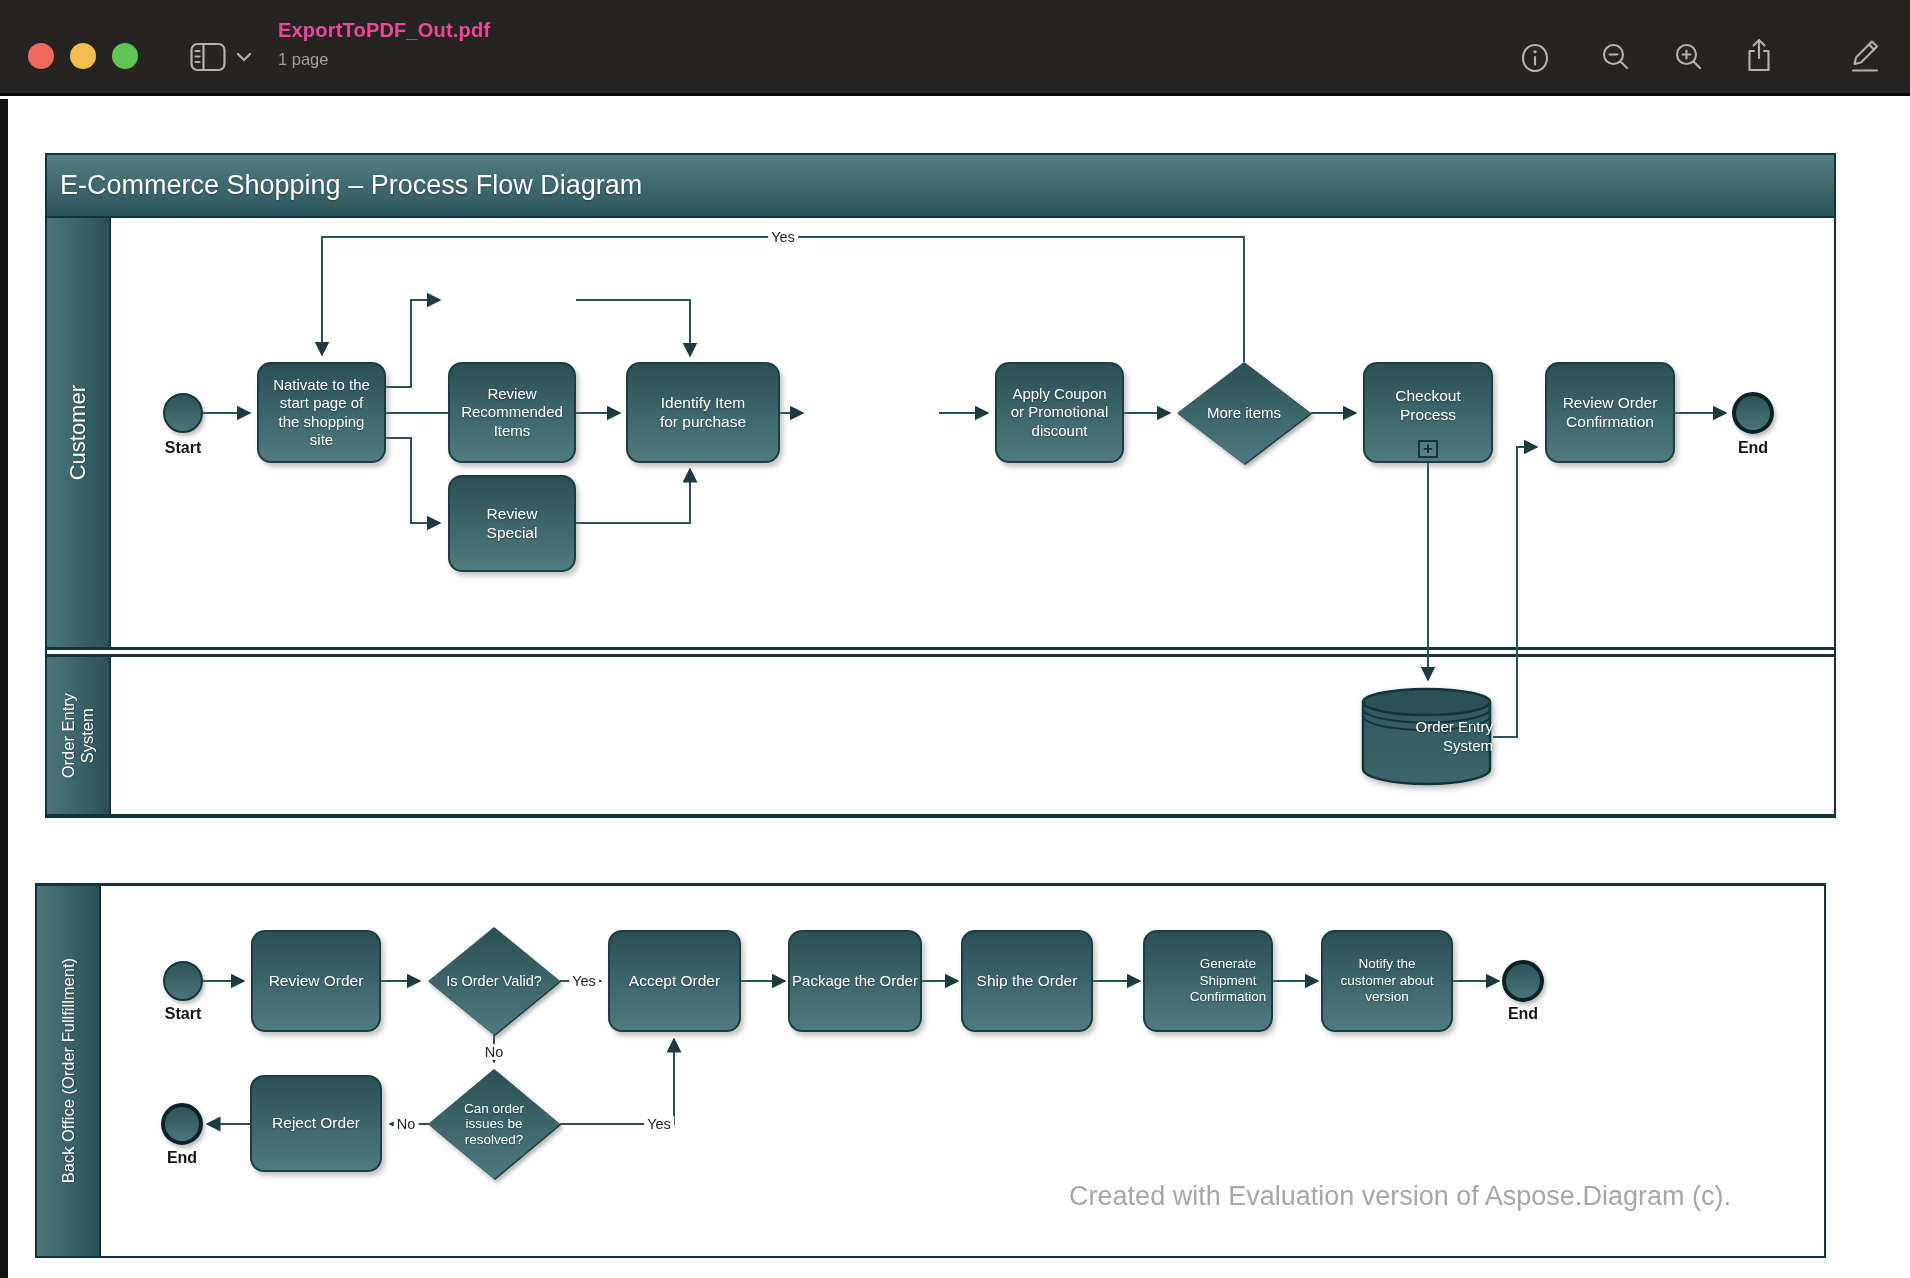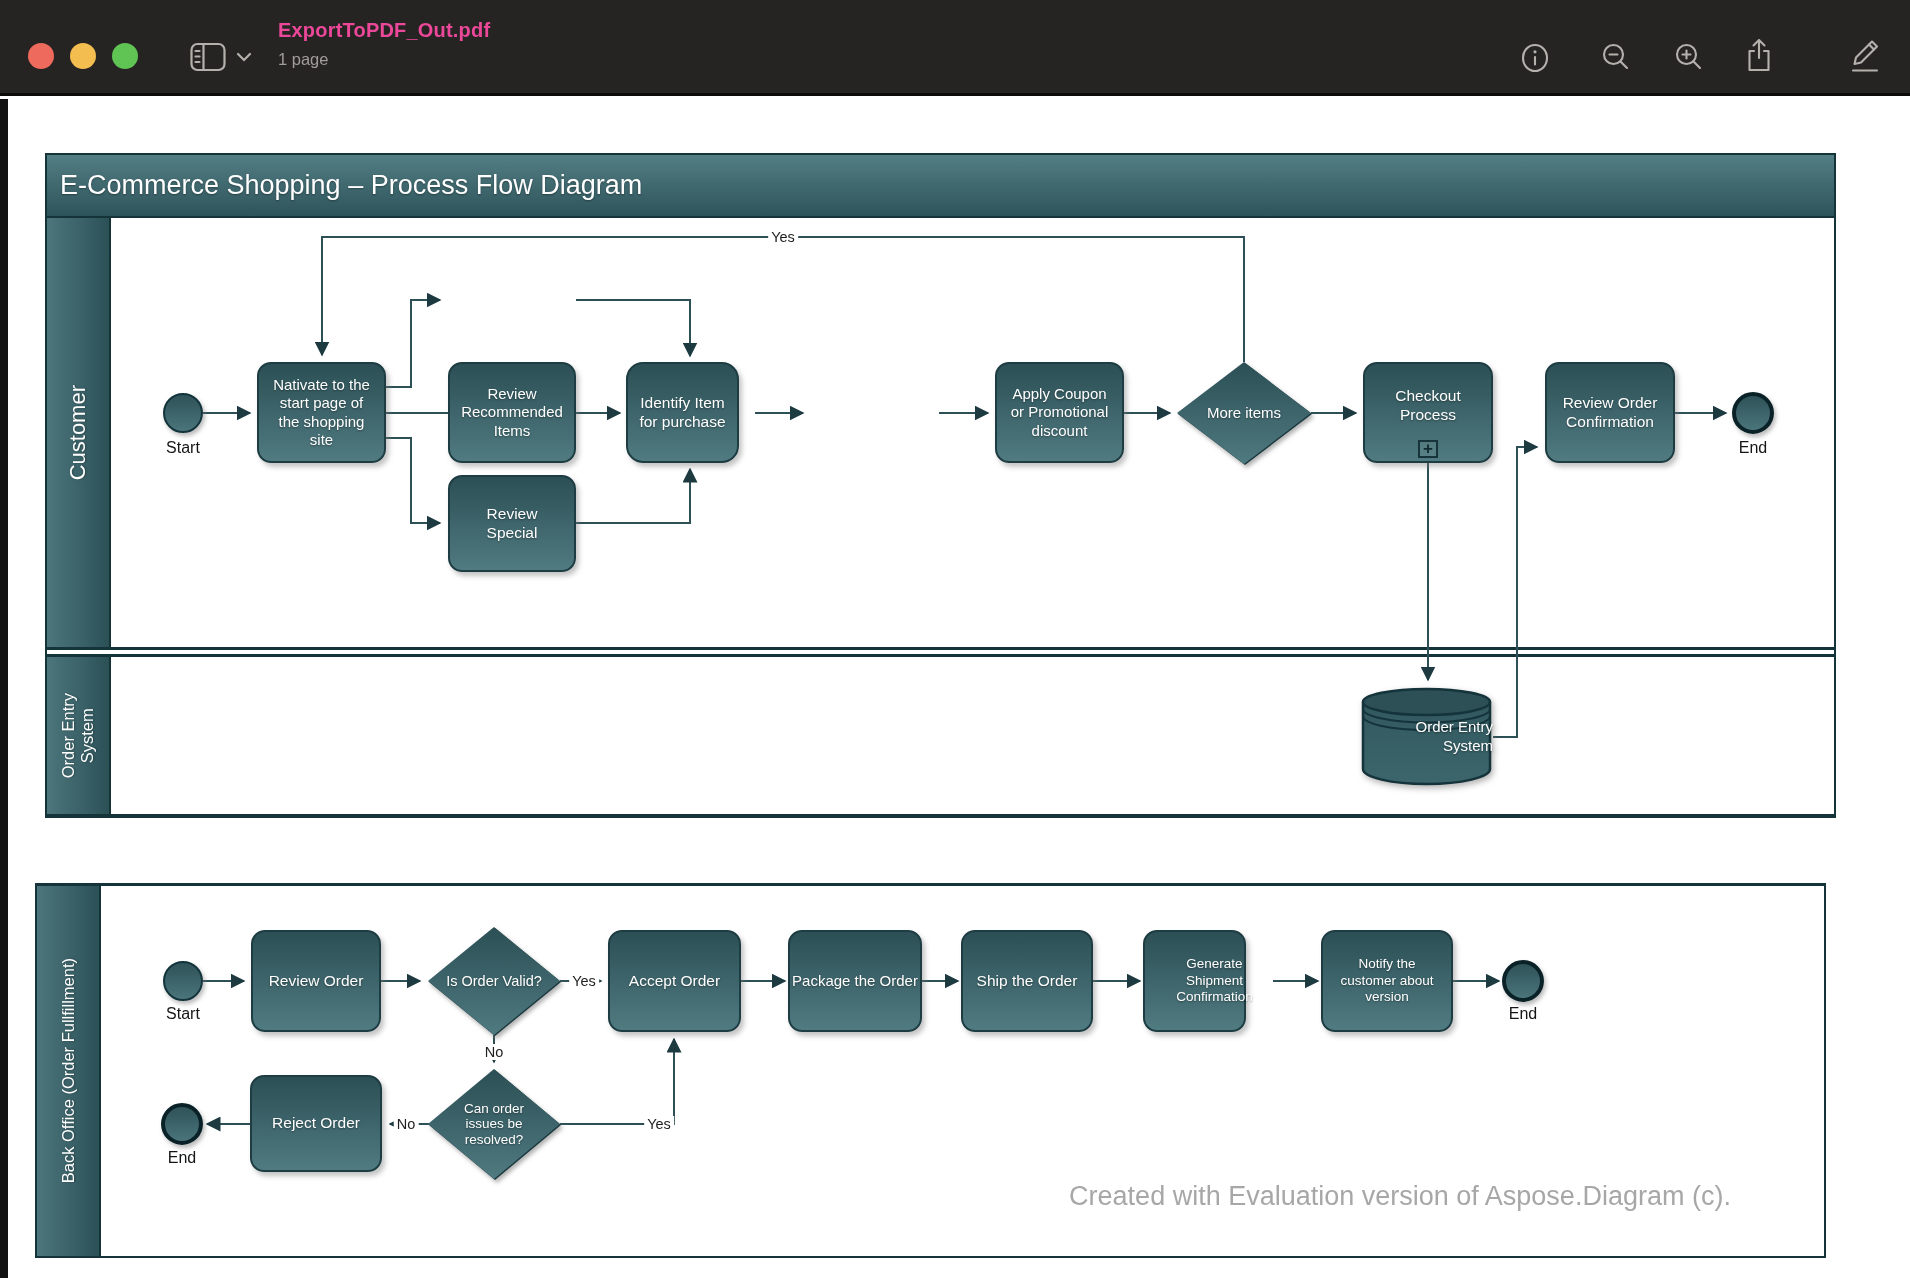--- a/index.html
+++ b/index.html
@@ -30,21 +30,21 @@
   .node{position:absolute;border-radius:14px;background:linear-gradient(180deg,#2b4f55 0%,#507b81 100%);border:2px solid #1d3d43;box-shadow:3px 4px 5px rgba(125,125,125,.45);color:#fff;display:flex;align-items:center;justify-content:center;text-align:center;white-space:pre-line;font-size:15.5px;line-height:1.22;text-shadow:0 1px 2px rgba(0,0,0,.4);box-sizing:border-box;}
   .node.small{font-size:13.5px;}
   .plus-box{position:absolute;left:50%;bottom:3px;transform:translateX(-50%);width:20px;height:18px;border:2px solid #16343a;box-sizing:border-box;font-size:17px;font-weight:bold;color:#102c31;line-height:13px;text-align:center;text-shadow:none;background:rgba(255,255,255,.06);}
 
   .diamond-wrap{position:absolute;filter:drop-shadow(1px 1px 0 #1a383e) drop-shadow(2px 3px 2px rgba(115,115,115,.55));}
   .diamond{width:100%;height:100%;clip-path:polygon(50% 0,100% 50%,50% 100%,0 50%);background:linear-gradient(180deg,#2b4f55,#4f7a80);display:flex;align-items:center;justify-content:center;text-align:center;color:#fff;white-space:pre-line;font-size:14.5px;line-height:1.15;text-shadow:0 1px 2px rgba(0,0,0,.4);}
   .diamond.small{font-size:13.5px;}
 
   .event{position:absolute;border-radius:50%;background:linear-gradient(180deg,#2e5258,#4a757b);border:2px solid #13343b;box-shadow:2px 3px 4px rgba(120,120,120,.5);box-sizing:border-box;width:40px;height:40px;}
   .event.end{width:42px;height:42px;border-width:4.5px;border-color:#0a2227;}
-  .evt-label{position:absolute;color:#151515;font-size:16px;transform:translateX(-50%);white-space:nowrap;}
+  .evt-label{position:absolute;color:#151515;font-size:16px;transform:translateX(-50%);white-space:nowrap;font-weight:bold;}
 
   .cyl-wrap{position:absolute;filter:drop-shadow(2px 3px 3px rgba(115,115,115,.55));}
   .cyl-text{position:absolute;left:0;right:0;top:32px;color:#fff;text-align:right;white-space:pre-line;font-size:15px;line-height:1.25;text-shadow:0 1px 2px rgba(0,0,0,.4);}
 
   .edge-label{position:absolute;transform:translate(-50%,-50%);background:#fff;padding:0 3px;color:#1e1e1e;font-size:14.5px;white-space:nowrap;}
   .connector-layer{position:absolute;left:0;top:0;pointer-events:none;}
   .watermark{position:absolute;left:985px;top:1082px;width:830px;text-align:center;color:#a7a7a7;font-size:27px;white-space:nowrap;}
 </style>
 </head>
 <body>
@@ -177,21 +177,21 @@
 
     <div class="node" style="left:257px;top:263px;width:129px;height:101px;font-size:15px;"><span>Nativate to the
 start page of
 the shopping
 site</span></div>
     <div class="node" style="left:448px;top:263px;width:128px;height:101px;font-size:15px;"><span>Review
 Recommended
 Items</span></div>
     <div class="node" style="left:448px;top:376px;width:128px;height:97px;"><span>Review
 Special</span></div>
-    <div class="node" style="left:626px;top:263px;width:113px;height:101px;border-radius:17px;"><span>Identify Item
+    <div class="node" style="left:626px;top:263px;width:154px;height:101px;"><span>Identify Item
 for purchase</span></div>
     <div class="node" style="left:995px;top:263px;width:129px;height:101px;font-size:15px;"><span>Apply Coupon
 or Promotional
 discount</span></div>
 
     <div class="diamond-wrap" style="left:1177px;top:263px;width:134px;height:102px;">
       <div class="diamond" style="font-size:15px;"><span>More items</span></div>
     </div>
 
     <div class="node" style="left:1363px;top:263px;width:130px;height:101px;padding-bottom:14px;">
@@ -229,21 +229,21 @@
 
     <div class="node" style="left:251px;top:831px;width:130px;height:102px;"><span>Review Order</span></div>
 
     <div class="diamond-wrap" style="left:428px;top:828px;width:132px;height:108px;">
       <div class="diamond"><span>Is Order Valid?</span></div>
     </div>
 
     <div class="node" style="left:608px;top:831px;width:133px;height:102px;"><span>Accept Order</span></div>
     <div class="node" style="left:961px;top:831px;width:132px;height:102px;"><span>Ship the Order</span></div>
     <div class="node" style="left:788px;top:831px;width:134px;height:102px;font-size:15px;"><span>Package the Order</span></div>
-    <div class="node small" style="left:1143px;top:831px;width:103px;height:102px;padding-left:40px;"><span>Generate
+    <div class="node small" style="left:1143px;top:831px;width:130px;height:102px;padding-left:40px;"><span>Generate
 Shipment
 Confirmation</span></div>
     <div class="node small" style="left:1321px;top:831px;width:132px;height:102px;"><span>Notify the
 customer about
 version</span></div>
 
     <span class="event end" style="left:1502px;top:861px;"></span>
     <span class="evt-label" style="left:1523px;top:906px;">End</span>
 
     <div class="diamond-wrap" style="left:428px;top:970px;width:132px;height:110px;">

